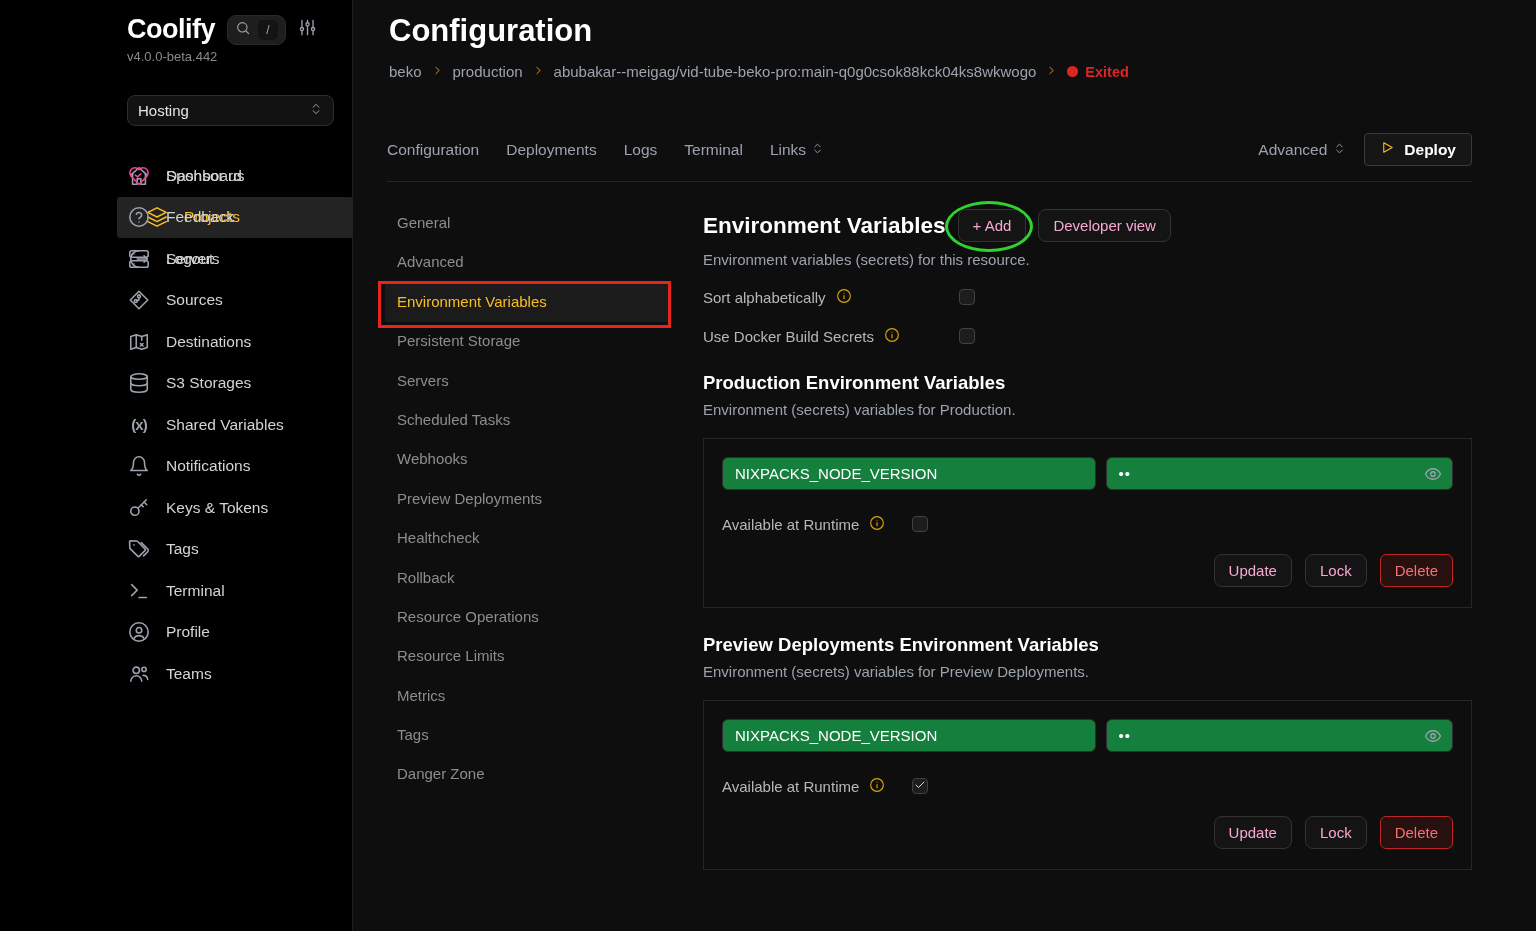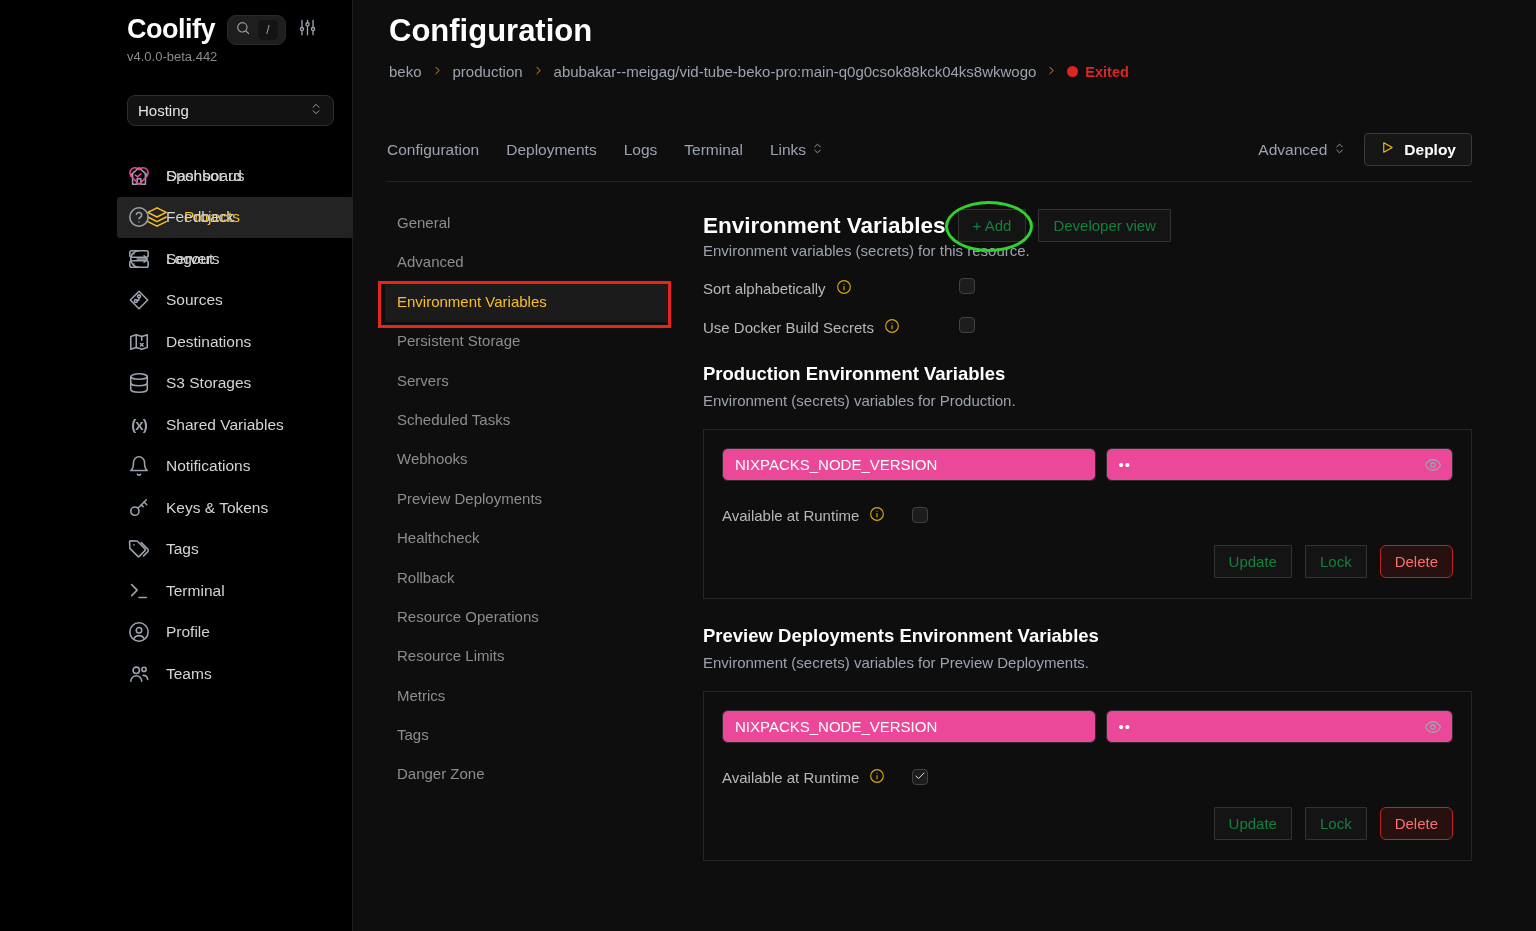--- a/index.html
+++ b/index.html
@@ -56,34 +56,34 @@
 
   
   .subnav { position:absolute; left:385px; top:204px; width:286px; }
   .subnav-item { padding:10px 12px; font-size:15px; color:#8d8d8d; cursor:pointer; height:39.4px; }
   .subnav-item.active { background:#1b1b1b; color:#fbbf24; }
 
   
   .content { position:absolute; left:703px; top:205px; width:769px; }
   .env-header { display:flex; align-items:center; gap:12px; margin-top:4px; }
   .h2 { font-size:22.5px; font-weight:700; color:#fff; }
-  .btn { height:33px; padding:0 14px; background:#141414; border:1px solid #333; border-radius:1px;
-    font-size:15px; color:#15803d; display:flex; align-items:center; cursor:pointer; }
+  .btn { height:33px; padding:0 14px; background:#141414; border:1px solid #333; border-radius:8px;
+    font-size:15px; color:#f9a8d4; display:flex; align-items:center; cursor:pointer; }
   .subtle { font-size:15px; color:#9ca3af; }
-  .env-sub { }
-  .toggle-row { display:flex; margin-top:19px; height:20px; }
+  .env-sub { margin-top:9px; }
+  .toggle-row { display:flex; align-items:center; margin-top:19px; height:20px; }
   .toggle-label-wrap { width:256px; display:flex; align-items:center; gap:10px; font-size:15px; color:#b8b8b8; }
   .info { color:#d9a50a; }
   .checkbox { width:16px; height:16px; border:1.5px solid #414141; border-radius:4px; background:#1d1d1d;
     cursor:pointer; display:flex; align-items:center; justify-content:center; color:#fff; }
   .h3 { font-size:18.5px; font-weight:700; color:#fff; margin-top:26px; }
   .sec-sub { margin-top:7px; }
   .card { margin-top:20px; border:1px solid #262626; padding:18px 18px 20px 18px; }
   .var-row { display:flex; gap:10px; }
-  .tinput { flex:1; height:33px; background:#ec4899; border:1px solid #2e2e2e; border-radius:6px;
+  .tinput { flex:1; height:33px; background:#15803d; border:1px solid #2e2e2e; border-radius:6px;
     padding:0 12px; font-size:15px; color:#fff; font-family:"Liberation Sans", sans-serif; outline:none; }
   .val-wrap { flex:1; position:relative; display:flex; }
   .val-wrap .tinput { width:100%; letter-spacing:1px; }
   .eye { position:absolute; right:11px; top:8px; color:#9ca3af; cursor:pointer; }
   .runtime-row { display:flex; align-items:center; margin-top:24px; height:20px; }
   .runtime-label-wrap { width:190px; display:flex; align-items:center; gap:10px; font-size:15px; color:#b8b8b8; }
   .card-actions { display:flex; justify-content:flex-end; gap:13px; margin-top:20px; }
   .btn-danger { background:rgba(153,27,27,0.18); border:1px solid #c22424; color:#f87171; border-radius:6px;
     height:33px; padding:0 14px; font-size:15px; display:flex; align-items:center; cursor:pointer; }
 

